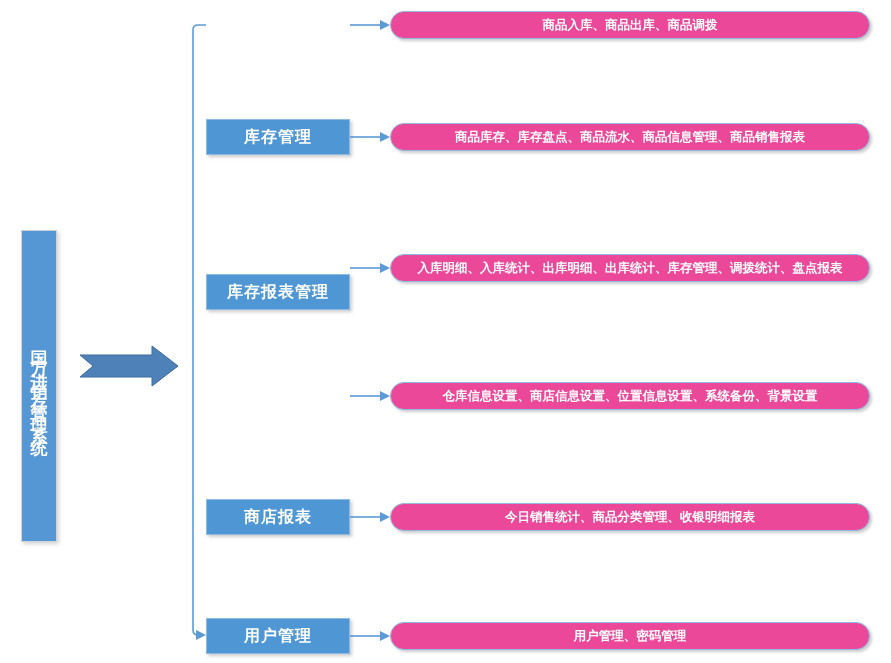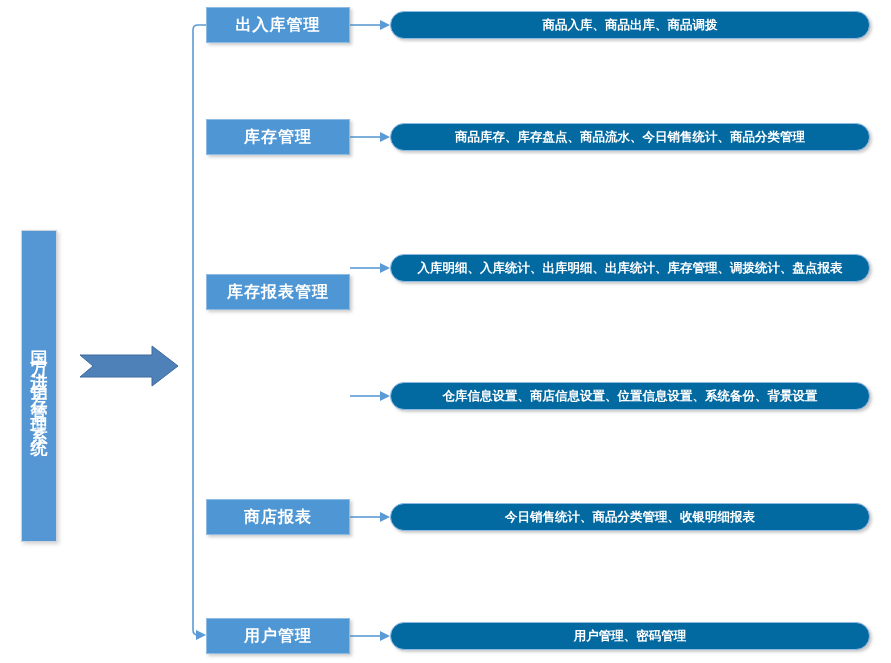--- a/index.html
+++ b/index.html
@@ -29,21 +29,21 @@
     box-shadow:2px 2px 3px rgba(130,130,130,0.4);
     display:flex;align-items:center;justify-content:center;
   }
   .category-label{
     color:#ffffff;font-size:16px;font-weight:700;white-space:nowrap;letter-spacing:1px;
   }
 
   
   .detail-pill{
     position:absolute;left:390px;width:480px;height:28px;border-radius:14px;
-    background:#0369a1;border:1px solid #8FBBE2;box-sizing:border-box;
+    background:#ec4899;border:1px solid #8FBBE2;box-sizing:border-box;
     box-shadow:2px 2px 3px rgba(130,130,130,0.4);
     display:flex;align-items:center;justify-content:center;
   }
   .detail-label{
     color:#ffffff;font-size:12.5px;font-weight:700;white-space:nowrap;
   }
 </style>
 </head>
 <body>
 
@@ -79,32 +79,29 @@
     <g>
       <line x1="350" y1="636" x2="381" y2="636" stroke="#5B9BD5" stroke-width="1.6"></line>
       <polygon points="390,636 380,631 380,641" fill="#5B9BD5"></polygon>
     </g>
   </svg>
 
   <div class="root-node">
     <span class="root-title">国万进销存管理系统</span>
   </div>
 
-  <div class="category-box" style="top:7px;">
-    <span class="category-label">出入库管理</span>
-  </div>
   <div class="detail-pill" style="top:11px;">
     <span class="detail-label">商品入库、商品出库、商品调拨</span>
   </div>
 
   <div class="category-box" style="top:119px;">
     <span class="category-label">库存管理</span>
   </div>
   <div class="detail-pill" style="top:123px;">
-    <span class="detail-label">商品库存、库存盘点、商品流水、今日销售统计、商品分类管理</span>
+    <span class="detail-label">商品库存、库存盘点、商品流水、商品信息管理、商品销售报表</span>
   </div>
 
   <div class="category-box" style="top:250px;margin-top:24px;">
     <span class="category-label">库存报表管理</span>
   </div>
   <div class="detail-pill" style="top:254px;">
     <span class="detail-label">入库明细、入库统计、出库明细、出库统计、库存管理、调拨统计、盘点报表</span>
   </div>
 
   <div class="detail-pill" style="top:382px;">

